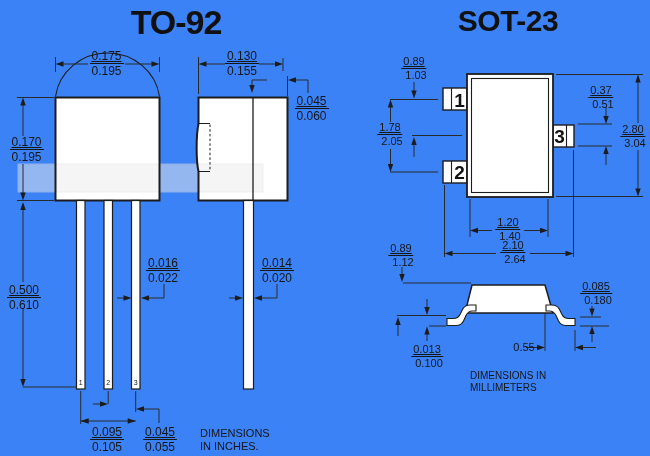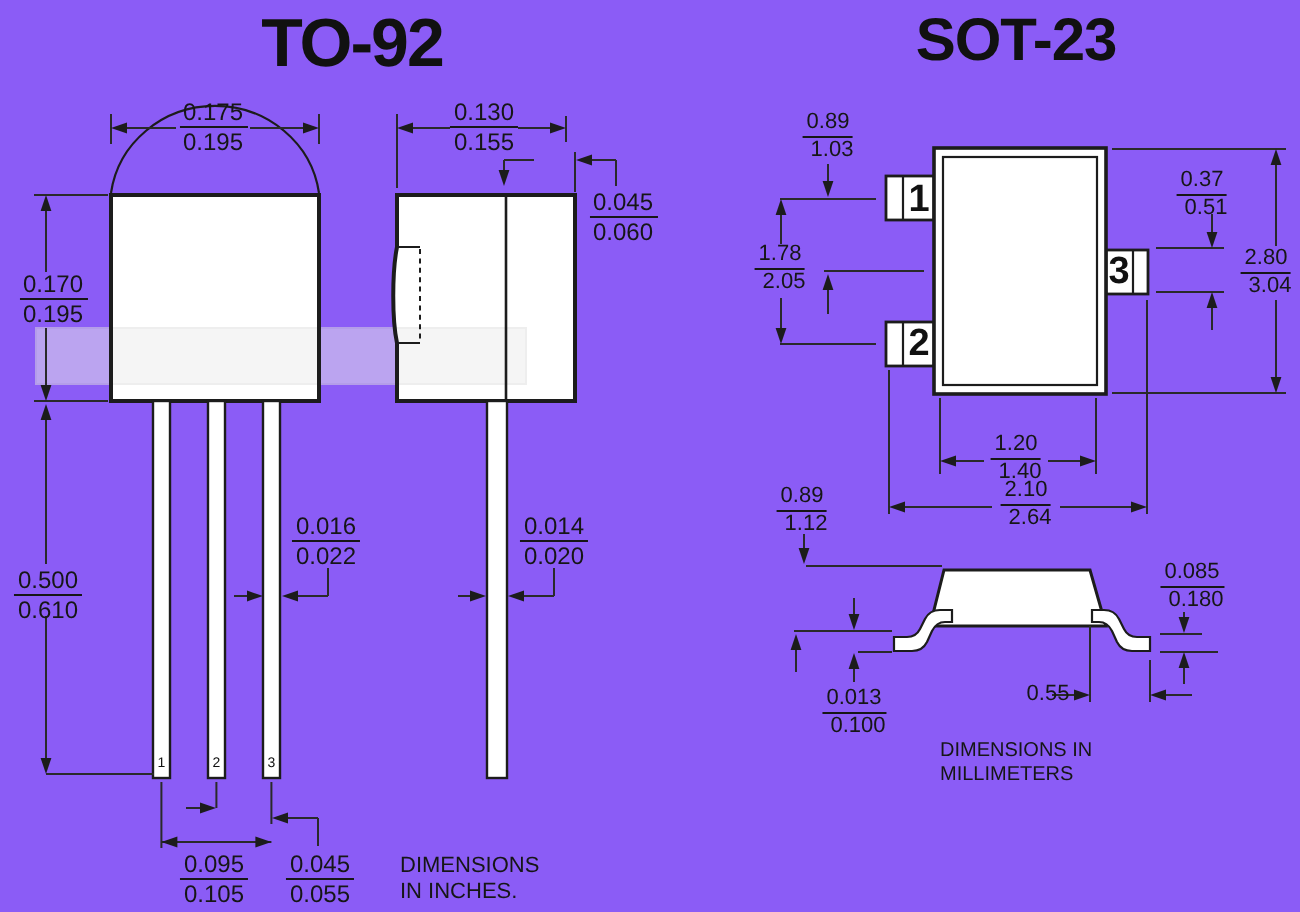--- a/index.html
+++ b/index.html
@@ -1,27 +1,27 @@
 <!DOCTYPE html>
 <html><head>
 <meta charset="utf-8">
 <style>
   html,body{margin:0;padding:0;background:#fff;}
-  .stage{position:relative;width:650px;height:456px;background:#8b5cf6;overflow:hidden;
+  .stage{position:relative;width:650px;height:456px;background:#3b82f6;overflow:hidden;
          font-family:"Liberation Sans",sans-serif;color:#161616;}
   .stage svg{position:absolute;left:0;top:0;}
   .title{position:absolute;transform:translateX(-50%);font-weight:700;color:#111;
          white-space:nowrap;line-height:1;}
   .t1{font-size:34px;letter-spacing:-1px;}
   .t2{font-size:30px;letter-spacing:-0.5px;}
   .frac{position:absolute;transform:translateX(-50%);text-align:center;line-height:1.08;
         white-space:nowrap;color:#161616;}
   .f12{font-size:12px;}
   .f11{font-size:11px;text-align:right;}
-  .frac .num{display:block;border-bottom:1.2px solid #161616;padding:0 2px 0 2px;}
+  .frac .num{display:block;border-bottom:1.2px solid #161616;padding:0 2px 0 2px;text-decoration:underline;}
   .frac .den{display:block;padding-top:1px;}
   .plain{position:absolute;transform:translateX(-50%);font-size:11px;white-space:nowrap;margin-left:12px;}
   .note{position:absolute;font-size:11px;line-height:1.18;white-space:nowrap;}
   .note-small{font-size:10px;}
   .pinlab{position:absolute;transform:translate(-50%,-50%);font-weight:700;color:#111;
           line-height:1;white-space:nowrap;}
   .pl-big{font-size:19px;}
   .pl-small{font-size:7px;font-weight:400;}
 </style>
 </head>

